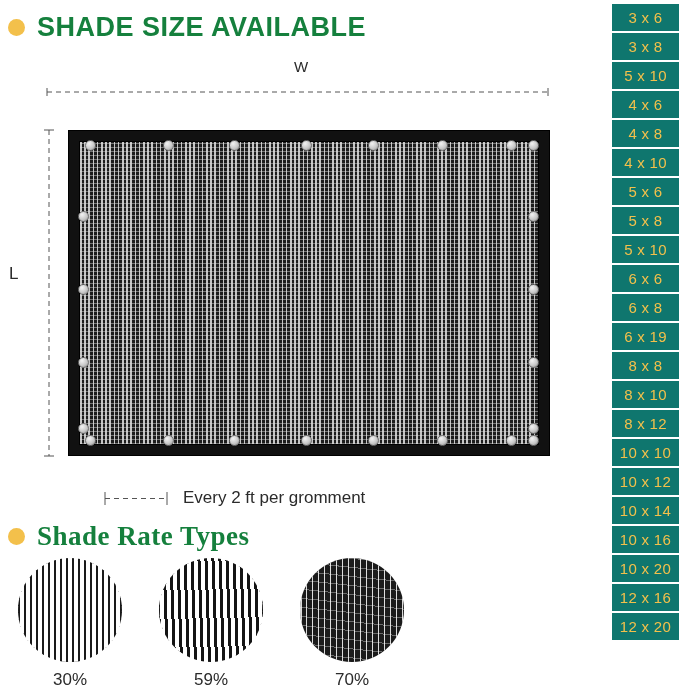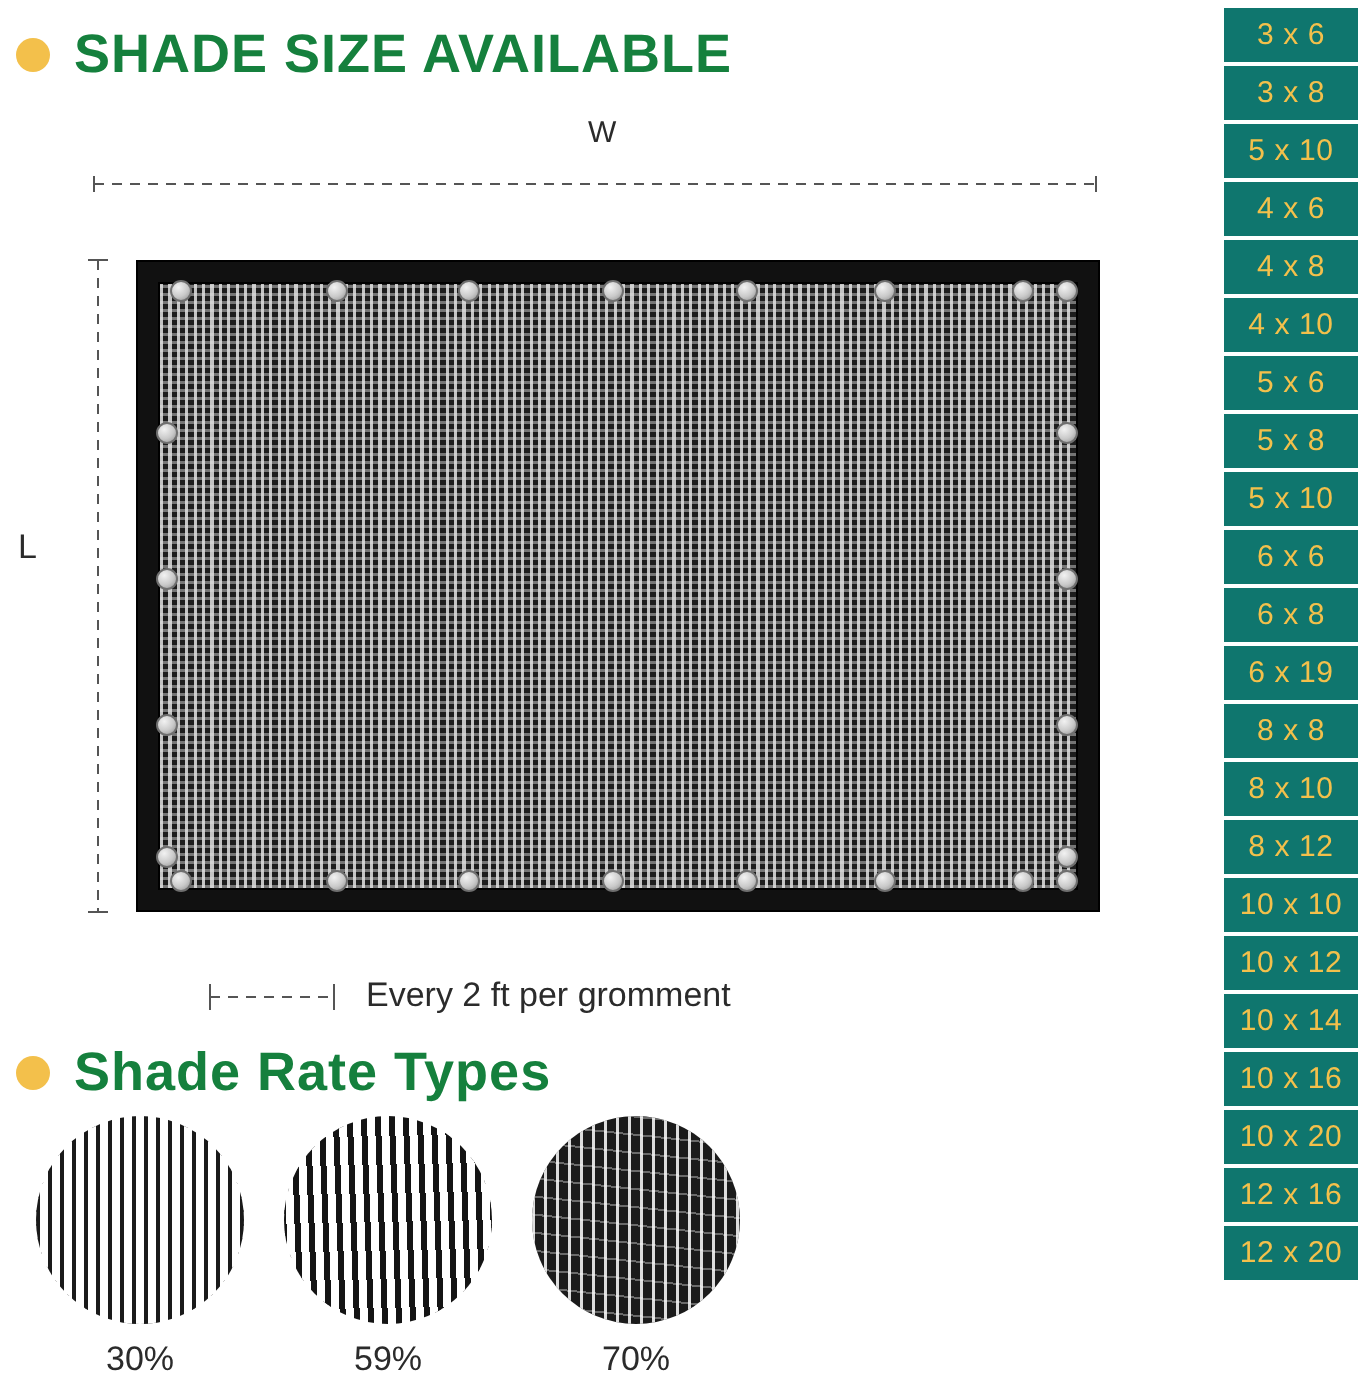--- a/index.html
+++ b/index.html
@@ -31,21 +31,21 @@
     flex: 0 0 auto;
   }
   .heading-text {
     font-size: 27px;
     font-weight: bold;
     color: #15803d;
     letter-spacing: 0.5px;
     white-space: nowrap;
   }
   #heading-shade-size { left: 8px; top: 12px; }
-  #heading-shade-rate { left: 8px; top: 521px; }
+  #heading-shade-rate { left: 8px; top: 521px; font-family: Liberation Serif, serif; }
 
   
   #diagram { position: absolute; left: 0; top: 55px; width: 590px; height: 450px; }
 
   
   #w-label {
     position: absolute;
     left: 294px; top: 58px;
     font-size: 15px; color: #2b2b2b;
   }
@@ -106,21 +106,21 @@
   #grommet-note-text {
     font-size: 17px; color: #2b2b2b; white-space: nowrap;
   }
 
   
   #rates {
     position: absolute;
     left: 18px; top: 558px;
     width: 555px; height: 135px;
     display: flex;
-    gap: 20px;
+    gap: 37px;
     text-align: center;
   }
   .rate-item {
     width: 104px;
     display: flex;
     flex-direction: column;
     align-items: center;
   }
   .rate-circle {
     width: 104px; height: 104px;

